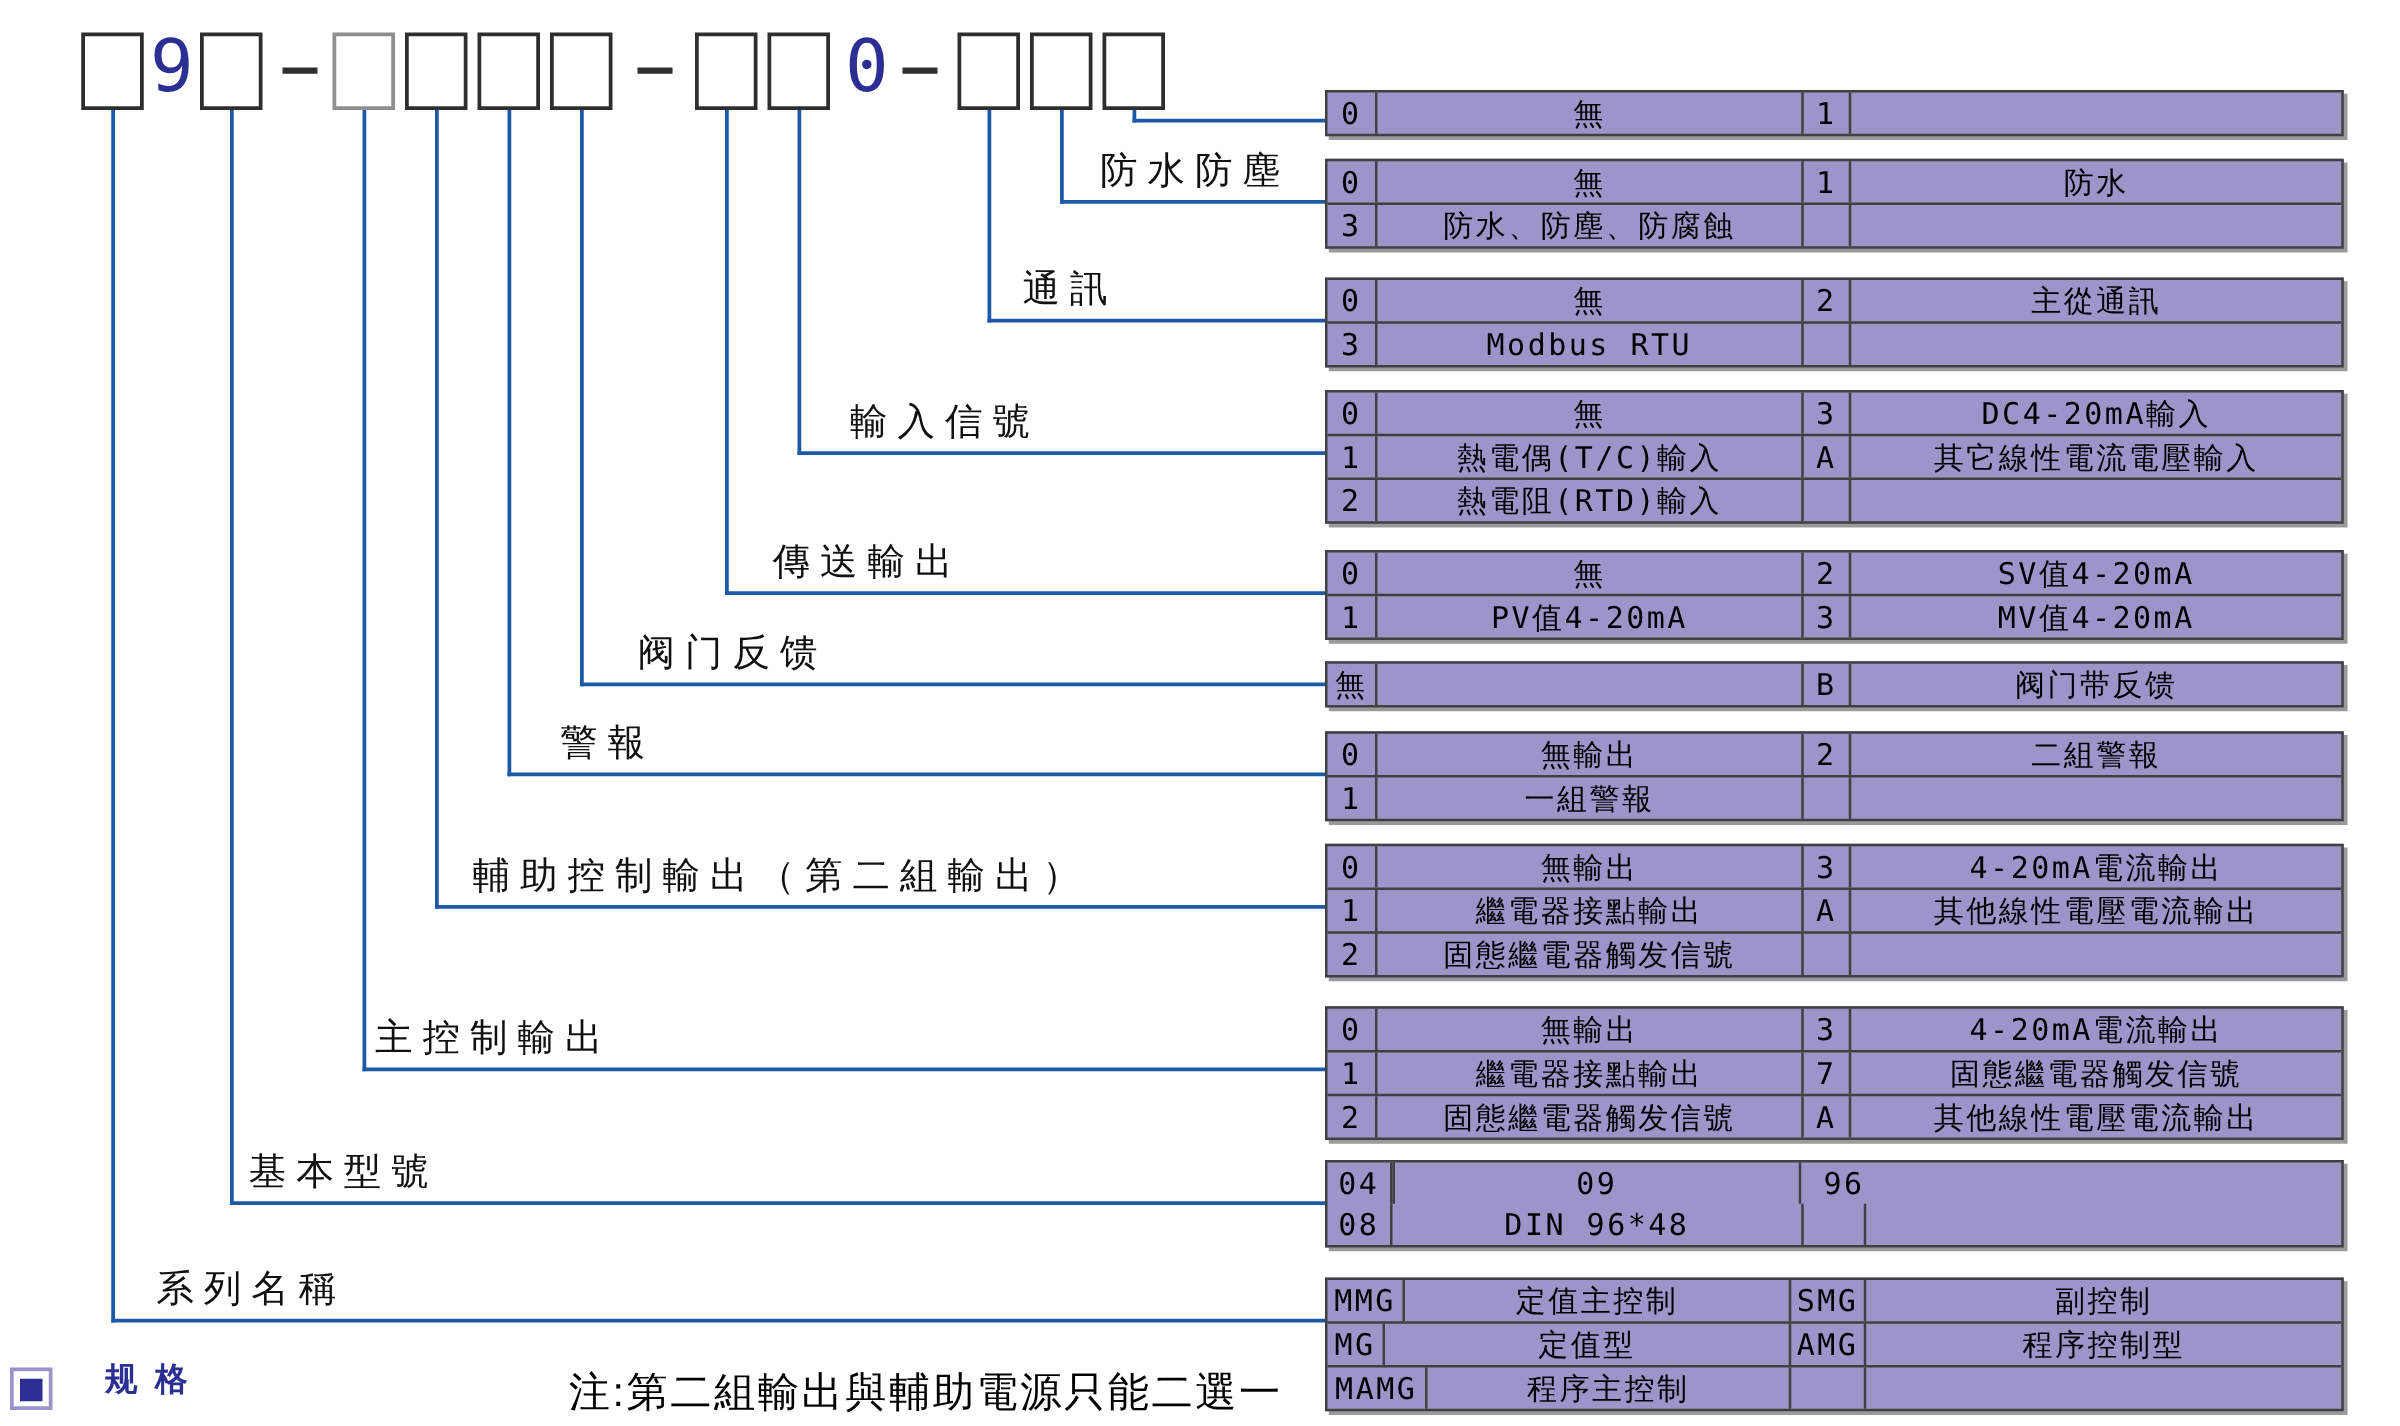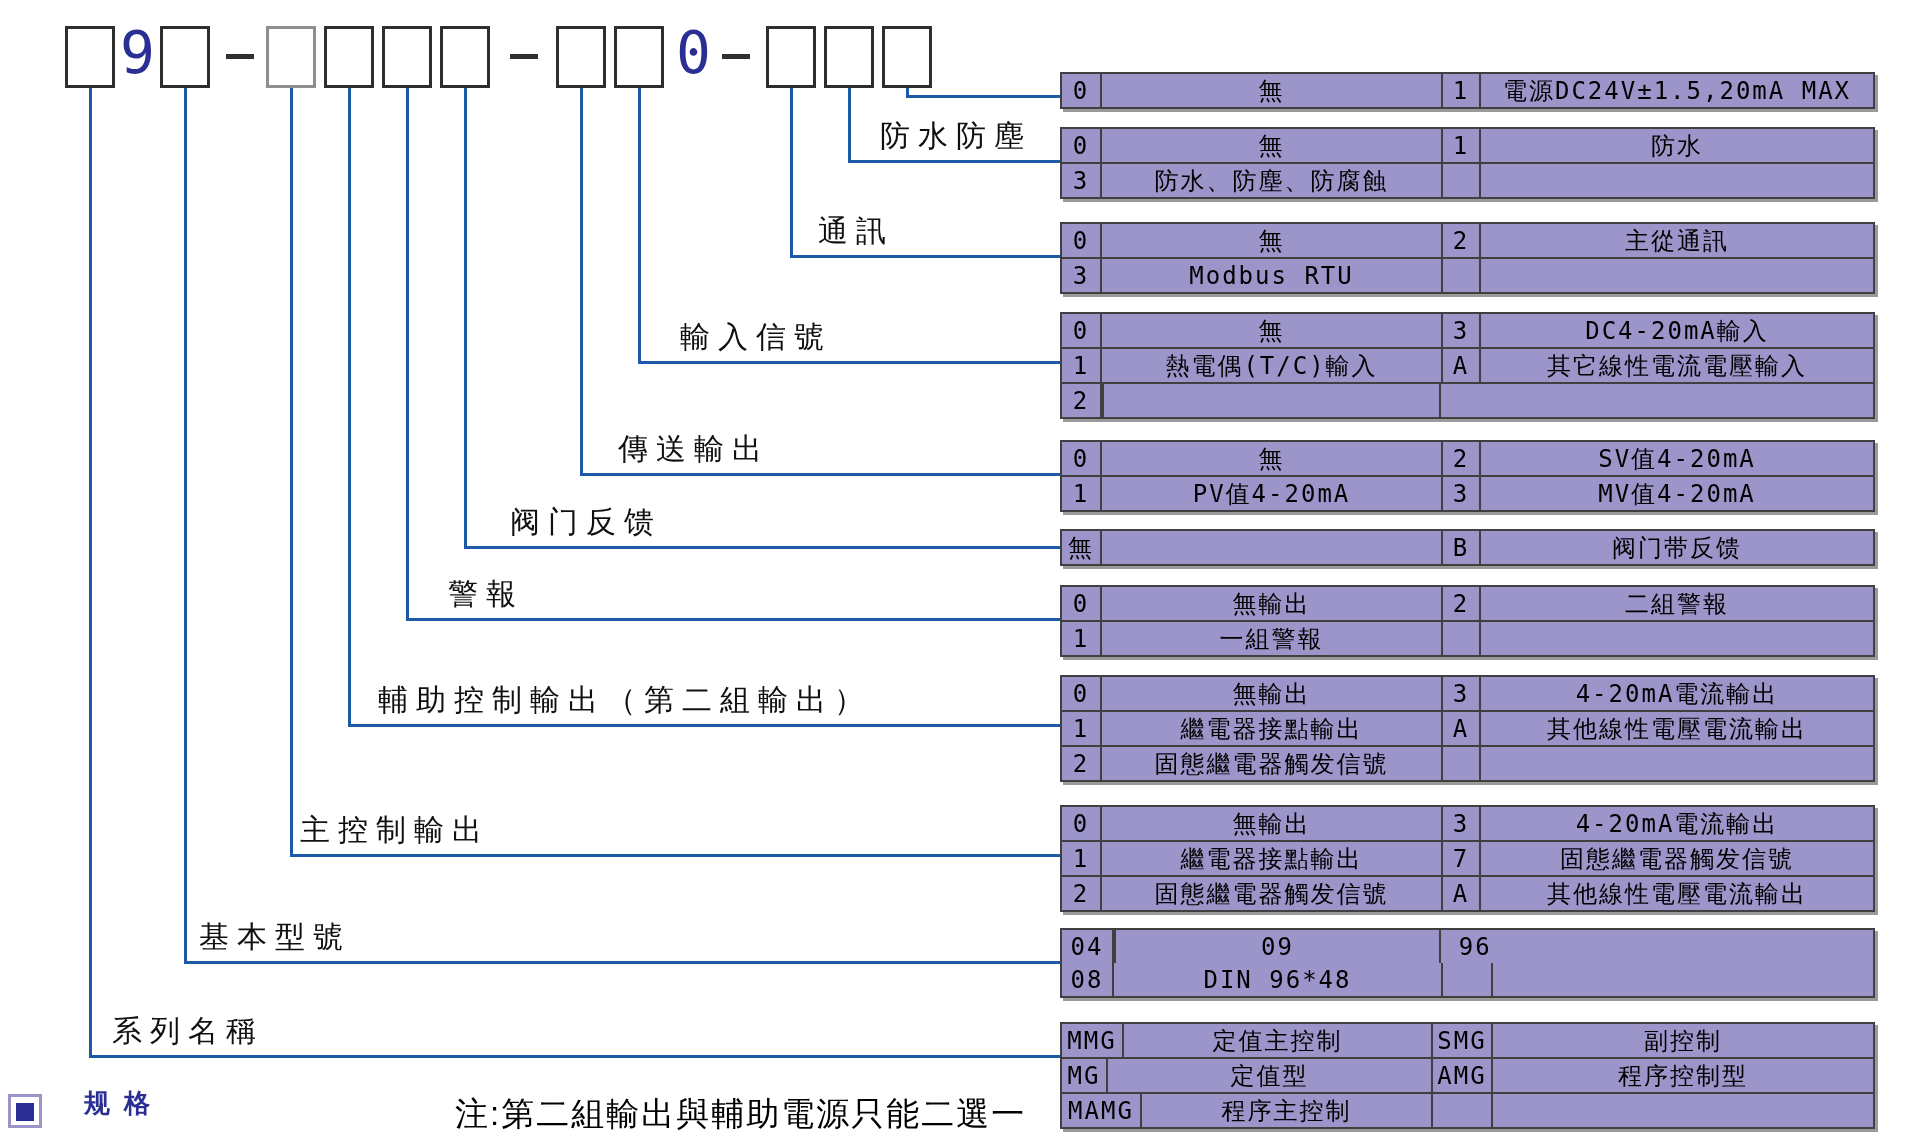--- a/index.html
+++ b/index.html
@@ -89,28 +89,27 @@
 
   <div class="glabel" style="left:880px;top:116px">防水防塵</div>
   <div class="glabel" style="left:818px;top:211px">通訊</div>
   <div class="glabel" style="left:680px;top:317px">輸入信號</div>
   <div class="glabel" style="left:618px;top:429px">傳送輸出</div>
   <div class="glabel" style="left:510px;top:502px">阀门反馈</div>
   <div class="glabel" style="left:448px;top:574px">警報</div>
   <div class="glabel" style="left:378px;top:680px">輔助控制輸出（第二組輸出）</div>
   <div class="glabel" style="left:300px;top:810px">主控制輸出</div>
   <div class="glabel" style="left:199px;top:917px">基本型號</div>
-  <div class="glabel" style="left:112px;top:1011px">系列名稱</div>
+  <div class="glabel" style="left:125px;top:1011px">系列名稱</div>
 
   <div class="tbl" style="top:72px">
     <div class="row">
       <div class="cell c1">0</div>
       <div class="cell">無</div>
       <div class="cell c2">1</div>
-      <div class="cell">電源DC24V±1.5,20mA MAX</div>
     </div>
   </div>
 
   <div class="tbl" style="top:127px">
     <div class="row">
       <div class="cell c1">0</div>
       <div class="cell">無</div>
       <div class="cell c2">1</div>
       <div class="cell">防水</div>
     </div>
@@ -145,20 +144,21 @@
       <div class="cell">DC4-20mA輸入</div>
     </div>
     <div class="row">
       <div class="cell c1">1</div>
       <div class="cell">熱電偶(T/C)輸入</div>
       <div class="cell c2">A</div>
       <div class="cell">其它線性電流電壓輸入</div>
     </div>
     <div class="row">
       <div class="cell c1">2</div>
+      <div class="cell">熱電阻(RTD)輸入</div>
       <div class="cell c2"></div>
       <div class="cell"></div>
     </div>
   </div>
 
   <div class="tbl" style="top:440px">
     <div class="row">
       <div class="cell c1">0</div>
       <div class="cell">無</div>
       <div class="cell c2">2</div>

